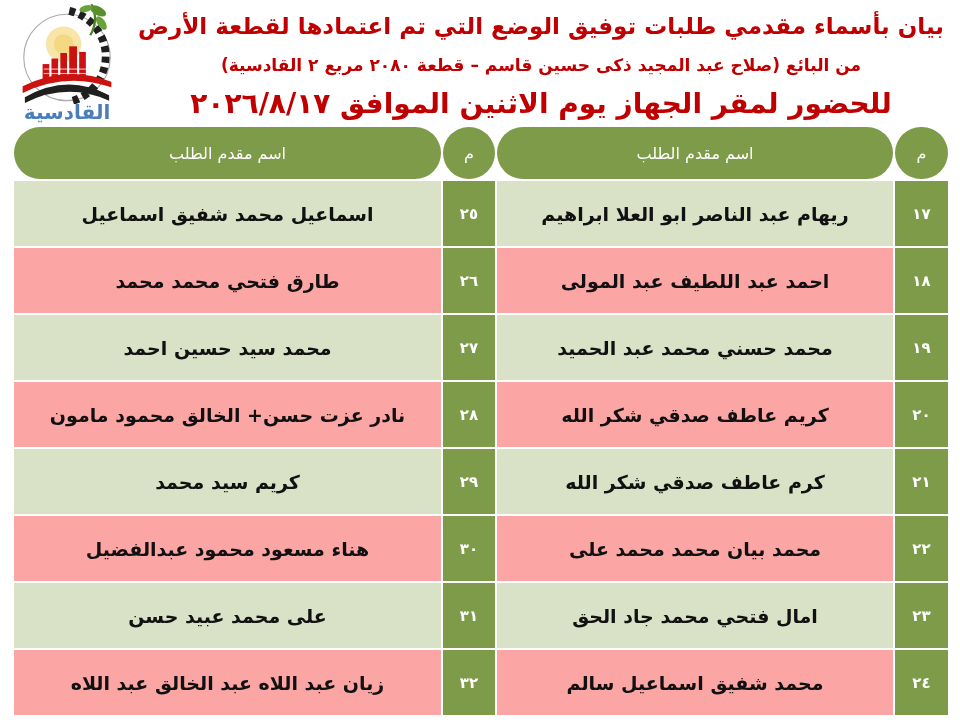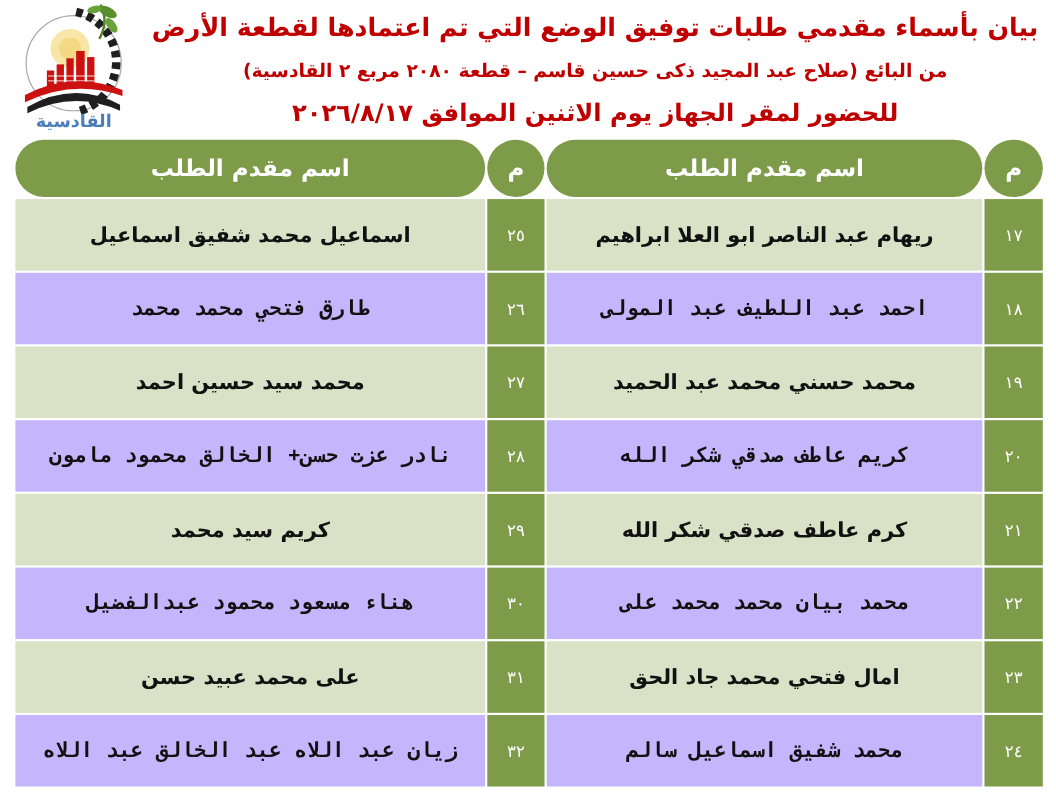--- a/index.html
+++ b/index.html
@@ -13,59 +13,59 @@
   }
   .slide { position: absolute; inset: 0; background: #fff; }
 
   
   .logo {
     position: absolute; top: 2px; left: 8px; width: 118px; height: 124px;
     text-align: center; direction: rtl;
   }
   .logo svg { display: block; margin: 0 auto; }
   .logo-city {
-    color: #4a7ebb; font-weight: bold; font-size: 16px; line-height: 1;
+    color: #4a7ebb; font-weight: bold; font-size: 20px; line-height: 1;
     margin-top: -2px; letter-spacing: 0;
   }
 
   
   .title-block {
     position: absolute; top: 6px; left: 126px; right: 4px; height: 120px;
     display: flex; flex-direction: column; justify-content: flex-start;
     text-align: center; direction: rtl;
   }
   .title-line { color: #c00000; font-weight: bold; }
   .title-line.l1 { font-size: 23px; line-height: 40px; }
   .title-line.l2 { font-size: 17px; line-height: 39px; }
-  .title-line.l3 { font-size: 22px; line-height: 38px; }
+  .title-line.l3 { font-size: 28px; line-height: 38px; }
 
   
   .roster-table {
     position: absolute; top: 127px; left: 12px; width: 936px; height: 588px;
     display: grid;
     grid-template-columns: 53px 396px 52px 427px; 
     grid-template-rows: 52px repeat(8, 1fr);
     gap: 2px;
     background: #ffffff;
     direction: rtl;
   }
   .cell {
     display: flex; align-items: center; justify-content: center;
     text-align: center;
   }
   .cell.head {
-    background: #7d9b49; color: #ffffff; font-weight: bold; font-size: 21px; border-radius: 26px;
+    background: #7d9b49; color: #ffffff; font-weight: normal; font-size: 16px; border-radius: 26px;
   }
   .cell.num {
-    background: #7d9b49; color: #ffffff; font-weight: normal; font-size: 15px;
+    background: #7d9b49; color: #ffffff; font-weight: bold; font-size: 15px;
     letter-spacing: 1px;
   }
   .cell.name { color: #111111; font-weight: bold; font-size: 19px; padding: 12px 10px; }
   .row-a { background: #d9e2c6; }
-  .row-b { background: #c4b5fd; font-family: Liberation Mono, monospace; }
+  .row-b { background: #fca5a5; }
 </style>
 </head>
 <body>
 
 <div class="slide">
 
   <div class="logo">
     <svg width="112" height="102" viewBox="0 0 100 92">
       <defs>
         <path id="arcPath" d="M 16 56 A 35 35 0 0 1 78 22" fill="none"></path>

